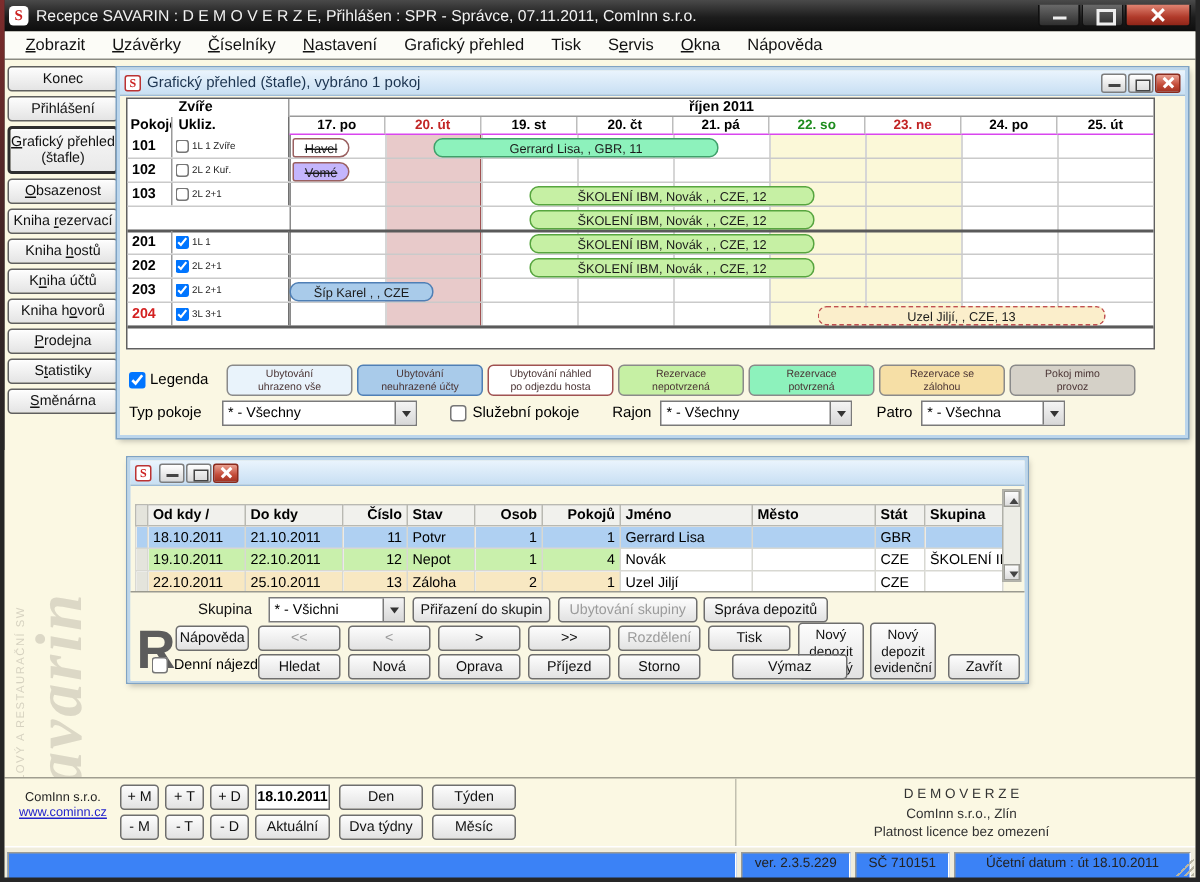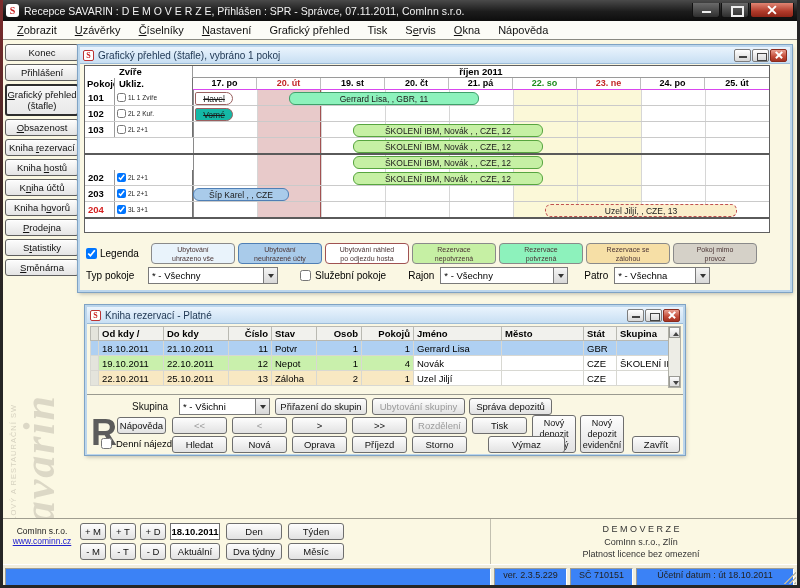--- a/index.html
+++ b/index.html
@@ -88,21 +88,21 @@
   .chip.b2 { border:1px solid #4F7FB5; }
   .chip.b3 { border:1px solid #A05252; }
   .filter-row { position:absolute; left:6px; top:201px; width:684px; height:20px; display:flex; align-items:center; font-size:10px; }
   .combo { height:17px; background:#fff; border:1px solid #7a7a7a; display:flex; align-items:center; font-size:9.5px; padding-left:3px; position:relative; }
   .combo .arrow { position:absolute; right:0; top:0; width:14px; height:100%; background:linear-gradient(#f4f4f4,#d8d8d8); border-left:1px solid #7a7a7a; }
   .combo .arrow::after { content:""; position:absolute; left:3.5px; top:6px; border:3.5px solid transparent; border-top:4px solid #333; }
   .fchk { display:flex; align-items:center; gap:4px; }
   .fchk input { width:11px; height:11px; }
 
   
-  .res-table { position:absolute; left:3px; top:2px; width:578px; border-collapse:collapse; table-layout:fixed; background:#fff; }
+  .res-table { position:absolute; left:3px; top:12px; width:578px; border-collapse:collapse; table-layout:fixed; background:#fff; }
   .res-table th { background:#F1F1ED; border:1px solid #b9b9b2; font-size:9.5px; text-align:left; height:14px; padding:0 3px; font-weight:bold; white-space:nowrap; overflow:hidden; }
   .res-table td { border:1px solid #D8D8D2; font-size:9.5px; height:15px; padding:0 3px; white-space:nowrap; overflow:hidden; background:#fff; }
   .res-table .num, .res-table th.num { text-align:right; }
   tr.sel td { background:#AFD0F2; }
   tr.grn td.t { background:#C9F0AC; }
   tr.tan td.t { background:#F8E8C2; }
   td.gut, th.gut { background:#E4E4DC; padding:0; }
   .vsb { position:absolute; left:581px; top:2px; width:13px; height:62px; background:#EDEDE6; border:1px solid #b0b0a8; }
   .vsb .sbtn2 { position:absolute; left:0; width:11px; height:11px; background:linear-gradient(#fcfcfc,#dcdcdc); border:1px solid #9a9a94; }
   .vsb .up { top:0; } .vsb .dn { bottom:0; }
@@ -222,20 +222,27 @@
               </div>
           </div>
           <div class="gcell room-row" style="top:56px;">
             <div class="rn">103</div>
             <div class="rt">
                 <input type="checkbox" style="">
                 <span>2L 2+1</span>
               </div>
           </div>
           <div class="gcell sep" style="top:87px;"></div>
+          <div class="gcell room-row" style="top:88px;">
+            <div class="rn">201</div>
+            <div class="rt">
+                <input type="checkbox" checked="" style="">
+                <span>1L 1</span>
+              </div>
+          </div>
           <div class="gcell room-row" style="top:104px;">
             <div class="rn">202</div>
             <div class="rt">
                 <input type="checkbox" checked="" style="">
                 <span>2L 2+1</span>
               </div>
           </div>
           <div class="gcell room-row" style="top:120px;">
             <div class="rn">203</div>
             <div class="rt">
@@ -247,21 +254,21 @@
             <div class="rn alert">204</div>
             <div class="rt">
                 <input type="checkbox" checked="" style="">
                 <span>3L 3+1</span>
               </div>
           </div>
           <div class="gcell sep" style="top:151px;"></div>
 
           <div class="bar tag" style="left: 110px; top: 26px; width: 38px; background: rgb(255, 255, 255);"><span>Havel</span></div>
           <div class="bar confirmed" style="left: 204px; top: 26px; width: 190px; background: rgb(141, 242, 188);"><span>Gerrard Lisa, , GBR, 11</span></div>
-          <div class="bar tag" style="left: 110px; top: 42px; width: 38px; background: #14b8a6;"><span>Vomé</span></div>
+          <div class="bar tag" style="left: 110px; top: 42px; width: 38px; background: #c4b5fd;"><span>Vomé</span></div>
           <div class="bar unconf" style="left: 268px; top: 58px; width: 190px; background: rgb(198, 240, 164);"><span>ŠKOLENÍ IBM, Novák , , CZE, 12</span></div>
           <div class="bar unconf" style="left: 268px; top: 74px; width: 190px; background: rgb(198, 240, 164);"><span>ŠKOLENÍ IBM, Novák , , CZE, 12</span></div>
           <div class="bar unconf" style="left: 268px; top: 90px; width: 190px; background: rgb(198, 240, 164);"><span>ŠKOLENÍ IBM, Novák , , CZE, 12</span></div>
           <div class="bar unconf" style="left: 268px; top: 106px; width: 190px; background: rgb(198, 240, 164);"><span>ŠKOLENÍ IBM, Novák , , CZE, 12</span></div>
           <div class="bar lodged" style="left: 108px; top: 122px; width: 96px; background: rgb(169, 203, 234);"><span>Šíp Karel , , CZE</span></div>
           <div class="bar deposit" style="left: 460px; top: 138px; width: 192px; background: rgb(251, 238, 203);"><span>Uzel Jiljí, , CZE, 13</span></div>
         </div>
 
         <div class="legend-row">
           <div class="lchk">
@@ -318,21 +325,20 @@
               <span>*    - Všechna</span>
               <span class="arrow"></span>
             </div>
         </div>
       </div>
     </div>
 
     <div class="mdi" style="left:82px; top:265px; width:600px; height:150px;">
       <div class="mdi-title">
         <div class="mdi-ico">S</div>
-        <div class="mt">Kniha rezervací - Platné</div>
         <div class="mbtn ic-min2"></div>
         <div class="mbtn ic-max2"></div>
         <div class="mbtn close ic-x2"></div>
       </div>
       <div style="position:relative; height:129px;">
         <table class="res-table">
           <colgroup>
               <col style="width:8px">
               <col style="width:65px">
               <col style="width:65px">

